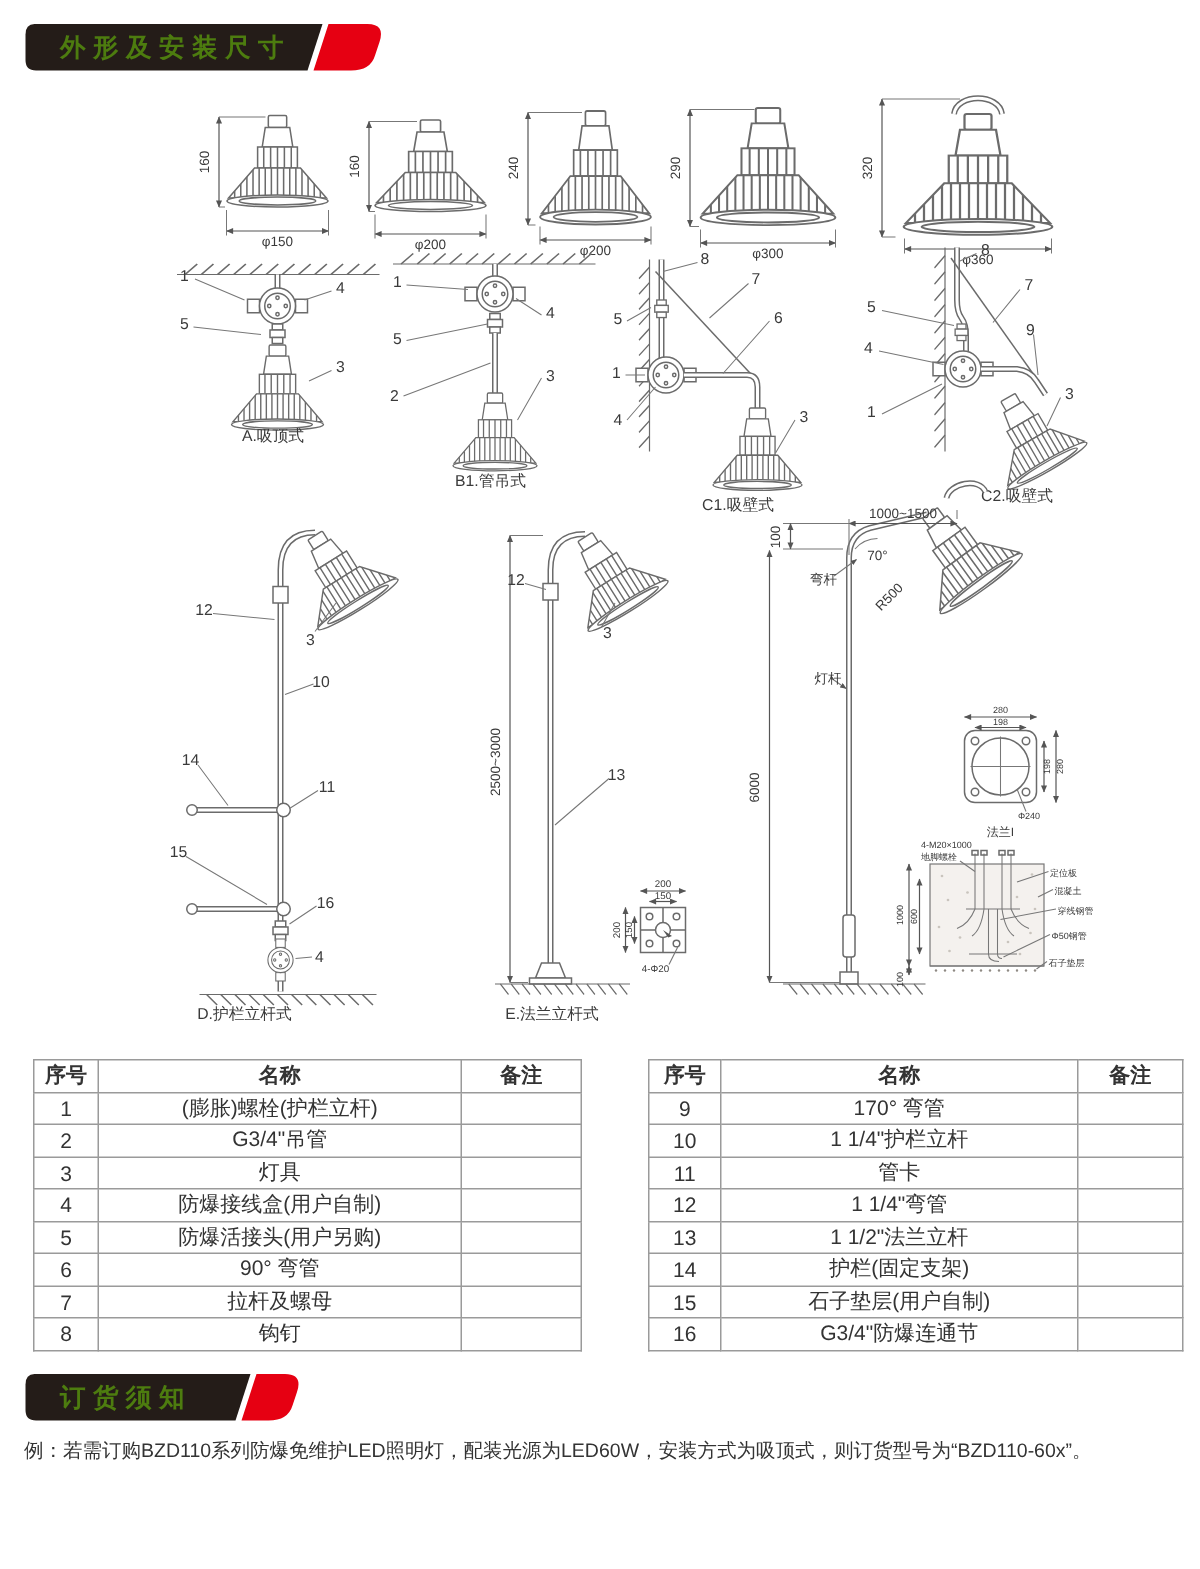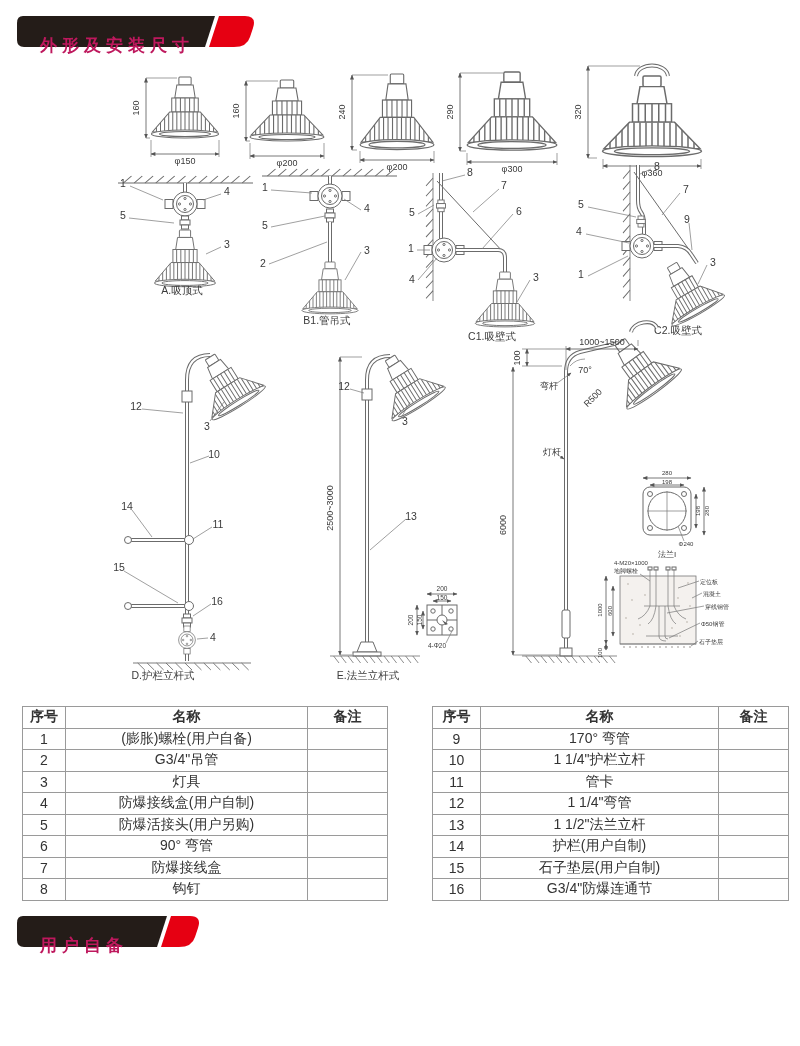--- a/index.html
+++ b/index.html
@@ -1,18 +1,18 @@
 <!DOCTYPE html>
 <html style="--banner_black: #241c18; --banner_red: #e60012; --border: #9a9a9a;"><head>
 <meta charset="utf-8">
 <style>
   html,body{margin:0;padding:0;background:#fff;}
   body{width:800px;height:1046px;position:relative;font-family:"Liberation Sans","DejaVu Sans",sans-serif;color:#333;}
   .banner{position:absolute;left:14px;width:260px;height:36px;}
-  .banner .btxt{position:absolute;left:26px;top:20px;color:#be185d;font-size:17px;font-weight:bold;letter-spacing:5px;white-space:nowrap;}
+  .banner .btxt{position:absolute;left:26px;top:6px;color:#4d7c0f;font-size:17px;font-weight:bold;letter-spacing:5px;white-space:nowrap;}
   .bk{fill:var(--banner_black,#241c18);}
   .rd{fill:var(--banner_red,#e60012);}
   #drw{position:absolute;top:50px;left:0;}
   .sh{stroke:#6b6b6b;fill:#fff;stroke-width:1;}
   .ln{stroke:#6b6b6b;stroke-width:1;fill:none;}
   .pp{stroke:#6b6b6b;stroke-width:4;fill:none;}
   .pc{stroke:#fff;stroke-width:2;fill:none;}
   .cl{stroke:#777;stroke-width:.7;fill:none;}
   .dm{stroke:#555;stroke-width:.8;fill:none;}
   .ht{stroke:#6b6b6b;stroke-width:.8;fill:none;}
@@ -391,21 +391,21 @@
         <col style="width:80px">
       </colgroup>
     <tbody>
         <tr>
       <th>序号</th>
       <th>名称</th>
       <th>备注</th>
     </tr>
     <tr>
           <td>1</td>
-          <td>(膨胀)螺栓(用户自备)</td>
+          <td>(膨胀)螺栓(护栏立杆)</td>
           <td></td>
         </tr>
     <tr>
           <td>2</td>
           <td>G3/4"吊管</td>
           <td></td>
         </tr>
     <tr>
           <td>3</td>
           <td>灯具</td>
@@ -421,21 +421,21 @@
           <td>防爆活接头(用户另购)</td>
           <td></td>
         </tr>
     <tr>
           <td>6</td>
           <td>90° 弯管</td>
           <td></td>
         </tr>
     <tr>
           <td>7</td>
-          <td>防爆接线盒</td>
+          <td>拉杆及螺母</td>
           <td></td>
         </tr>
     <tr>
           <td>8</td>
           <td>钩钉</td>
           <td></td>
         </tr>
   </tbody>
     </table>
 </div>
@@ -473,21 +473,21 @@
           <td>1 1/4"弯管</td>
           <td></td>
         </tr>
     <tr>
           <td>13</td>
           <td>1 1/2"法兰立杆</td>
           <td></td>
         </tr>
     <tr>
           <td>14</td>
-          <td>护栏(用户自制)</td>
+          <td>护栏(固定支架)</td>
           <td></td>
         </tr>
     <tr>
           <td>15</td>
           <td>石子垫层(用户自制)</td>
           <td></td>
         </tr>
     <tr>
           <td>16</td>
           <td>G3/4"防爆连通节</td>
@@ -495,17 +495,18 @@
         </tr>
   </tbody>
     </table>
 </div>
 
 <div class="banner" style="top:914px">
   <svg width="260" height="36">
     <path class="bk" d="M9 2 H153 L143 33 H10 Q3 33 3 26 V9 Q3 2 9 2 Z"></path>
     <path class="rd" d="M157 2 H176 Q188 2 184 14 L181 23 Q178 33 165 33 H147 Z"></path>
   </svg>
-  <span class="btxt">用户自备</span>
+  <span class="btxt">订货须知</span>
 </div>
 
 <div id="notes">
+  <div class="ex">例：若需订购BZD110系列防爆免维护LED照明灯，配装光源为LED60W，安装方式为吸顶式，则订货型号为“BZD110-60x”。</div>
 </div>
 
 </body></html>

